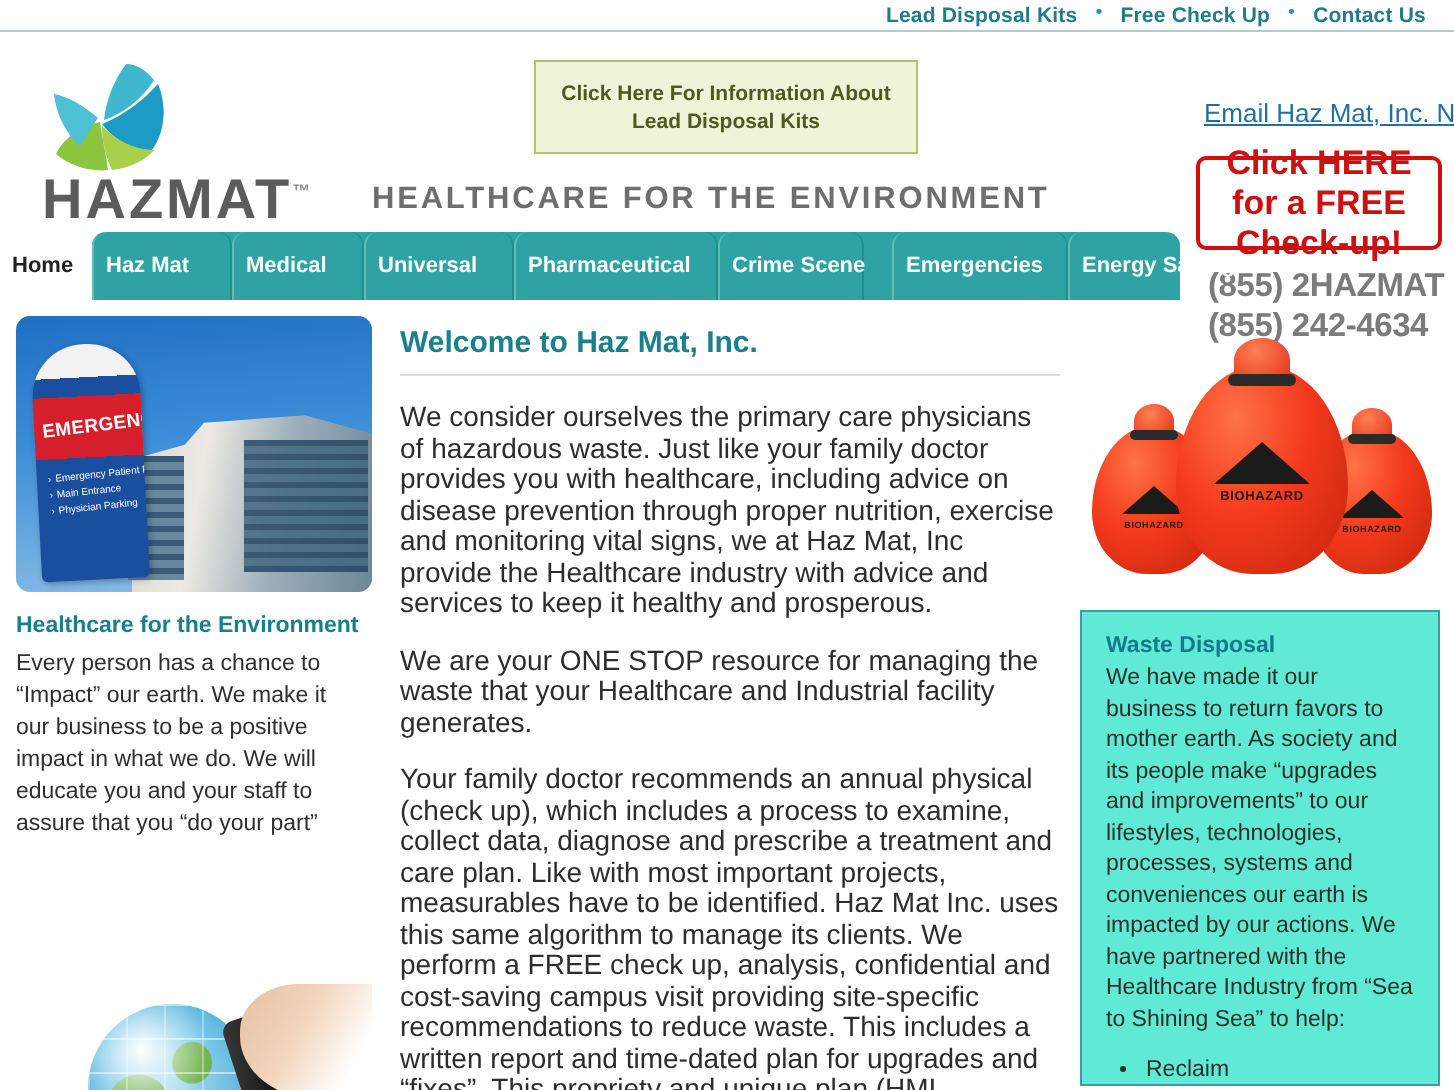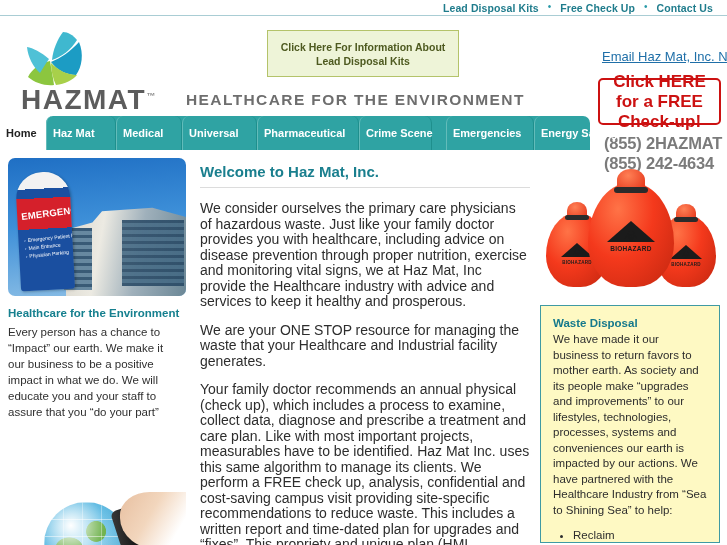--- a/index.html
+++ b/index.html
@@ -318,21 +318,21 @@
     letter-spacing: .3px;
   }
   .bag.mid .biohaz-label { font-size: 6.5px; }
   .bag.left .biohaz-label { font-size: 4.5px; }
   .bag.right .biohaz-label { font-size: 4.5px; }
 
   .waste-panel {
     margin-top: 10px;
     width: 180px;
     border: 1px solid #3f9aa3;
-    background: #fef9c3;
+    background: #5eead4;
     padding: 11px 12px 12px 12px;
     height: 238px;
     overflow: hidden;
   }
   .waste-title {
     font-size: 11.5px; font-weight: bold; color: #15798c;
     margin-bottom: 3px;
   }
   .waste-p {
     font-size: 11.5px; color: #2d2d2d; line-height: 15.5px;

